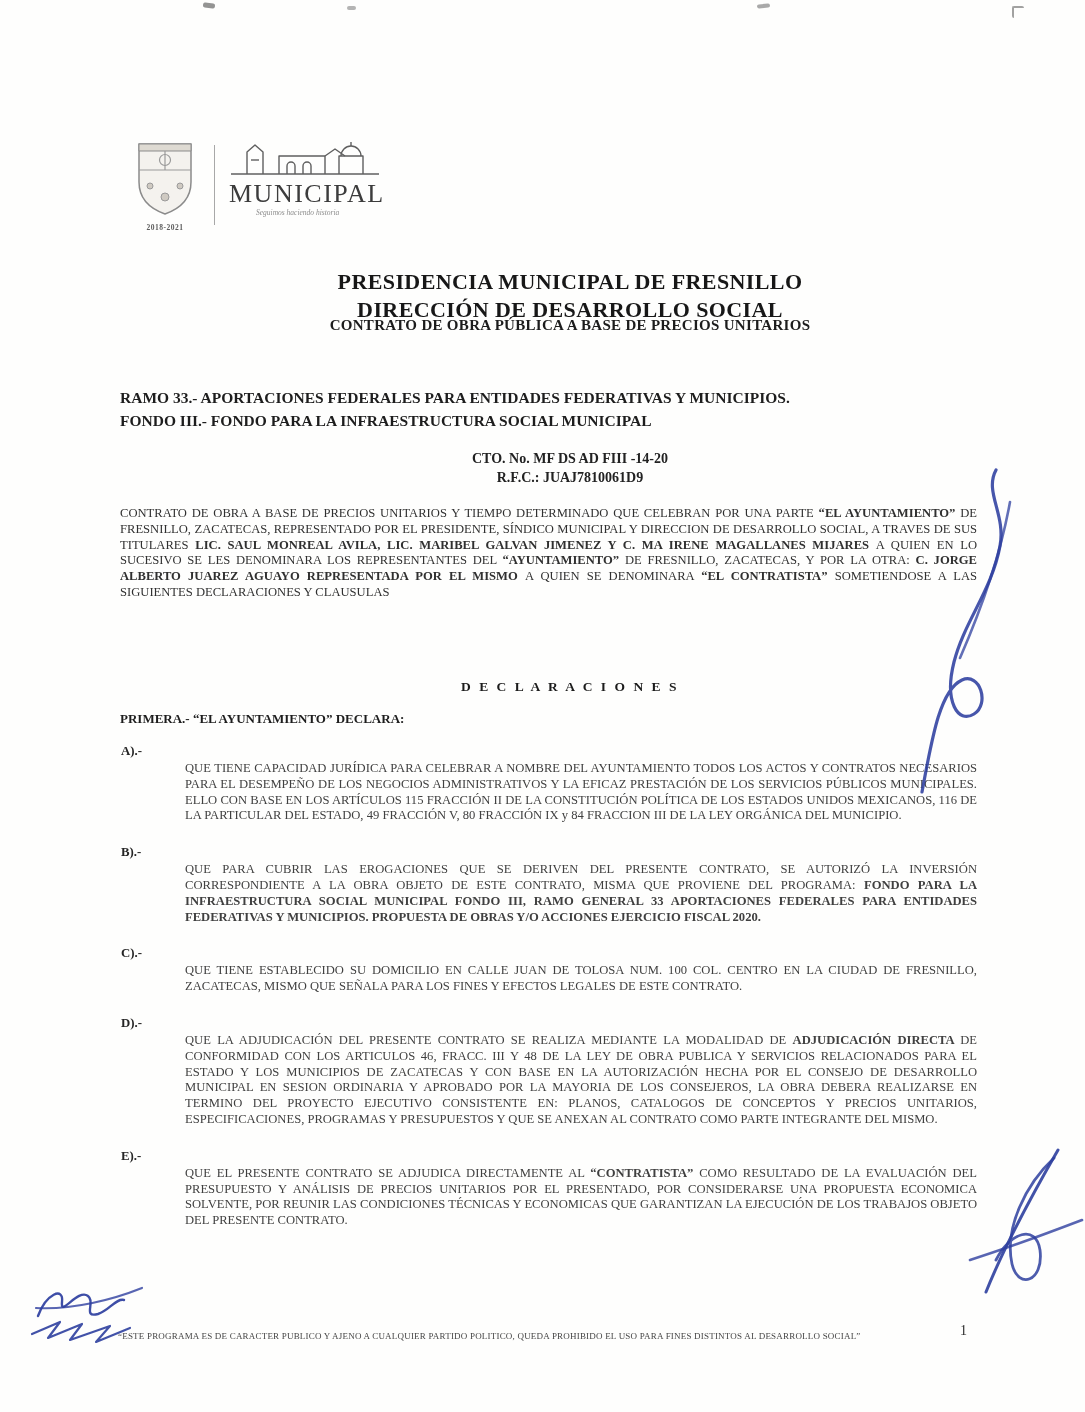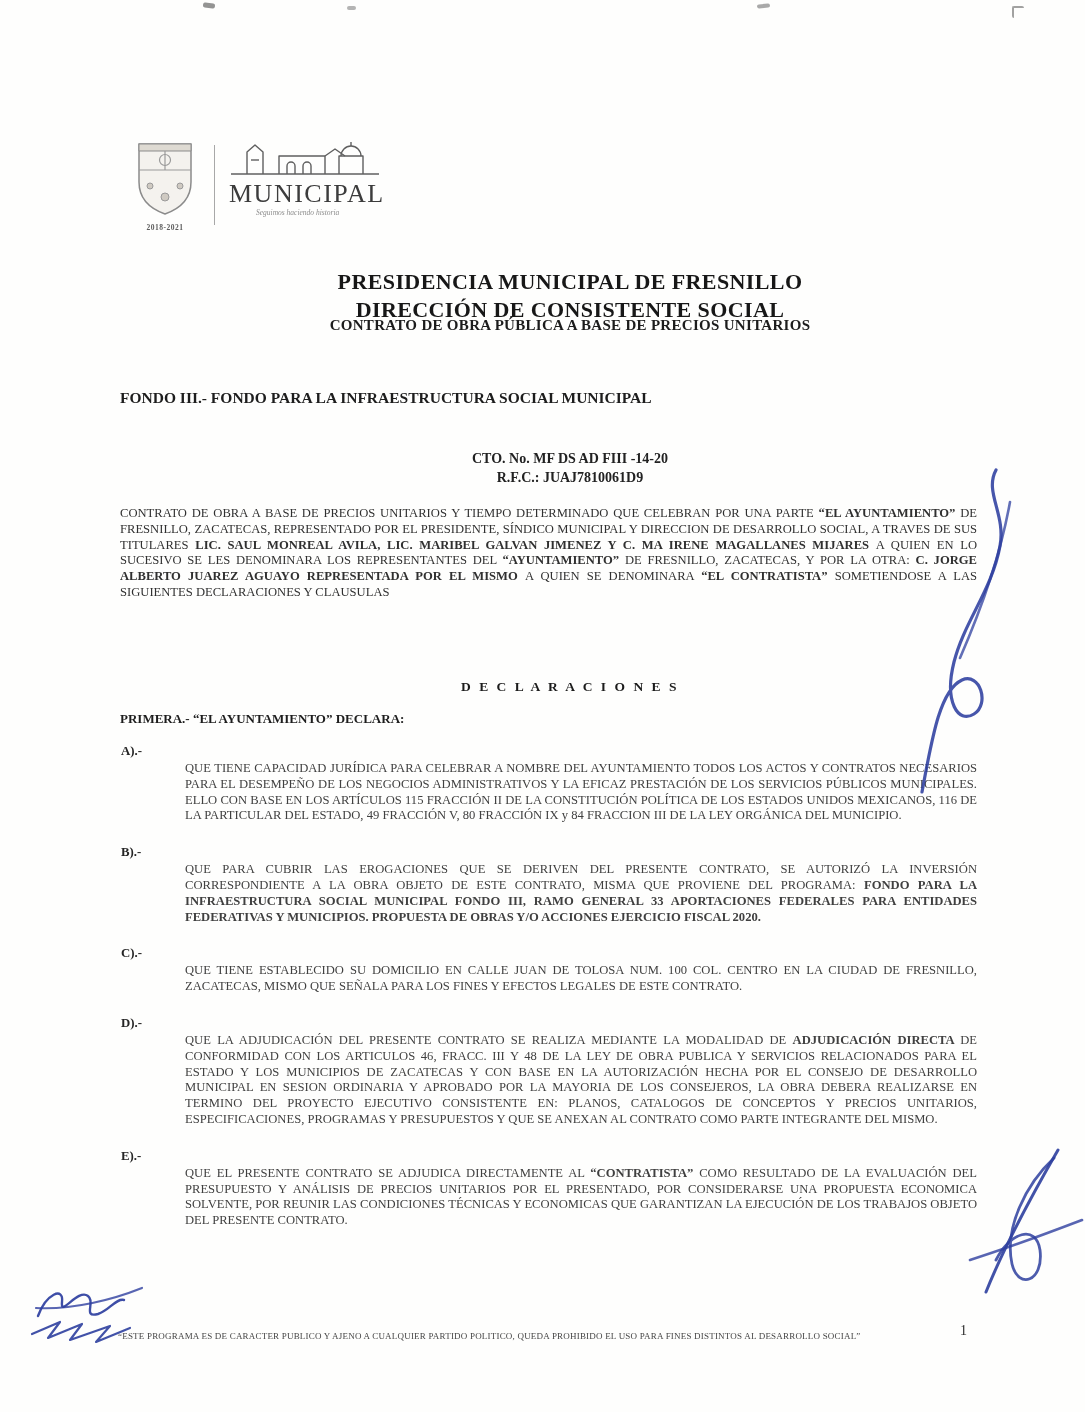--- a/index.html
+++ b/index.html
@@ -94,25 +94,26 @@
         <path d="M112 16 a10 10 0 0 1 20 0"></path>
         <path d="M122 6 v-4"></path>
       </svg>
       <div class="wordmark">MUNICIPAL</div>
       <div class="tagline">Seguimos haciendo historia</div>
     </div>
   </div>
 
   <div class="c titleblock">
     <div>PRESIDENCIA MUNICIPAL DE FRESNILLO</div>
-    <div>DIRECCIÓN DE CONSISTENTE SOCIAL</div>
+    <div>DIRECCIÓN DE DESARROLLO SOCIAL</div>
   </div>
   <div class="c subtitle">CONTRATO DE OBRA PÚBLICA A BASE DE PRECIOS UNITARIOS</div>
 
   <div class="program">
+    <div>RAMO 33.- APORTACIONES FEDERALES PARA ENTIDADES FEDERATIVAS Y MUNICIPIOS.</div>
     <div>FONDO III.- FONDO PARA LA INFRAESTRUCTURA SOCIAL MUNICIPAL</div>
   </div>
 
   <div class="c cto">CTO. No. MF DS AD FIII -14-20</div>
   <div class="c rfc">R.F.C.: JUAJ7810061D9</div>
 
   <div class="intro"><span>CONTRATO DE OBRA A BASE DE PRECIOS UNITARIOS Y TIEMPO  DETERMINADO  QUE CELEBRAN  POR  UNA PARTE </span><span class="b">“EL AYUNTAMIENTO” </span><span>DE FRESNILLO, ZACATECAS, REPRESENTADO POR EL PRESIDENTE,  SÍNDICO MUNICIPAL Y DIRECCION DE DESARROLLO SOCIAL, A TRAVES DE SUS TITULARES  </span><span class="b">LIC. SAUL MONREAL AVILA,  LIC. MARIBEL GALVAN JIMENEZ Y C. MA IRENE MAGALLANES MIJARES </span><span> A QUIEN EN LO SUCESIVO  SE  LES  DENOMINARA  LOS   REPRESENTANTES  DEL </span><span class="b">“AYUNTAMIENTO” </span><span>DE FRESNILLO, ZACATECAS, Y POR LA OTRA: </span><span class="b">C. JORGE ALBERTO JUAREZ AGUAYO REPRESENTADA POR EL MISMO </span><span>A  QUIEN SE DENOMINARA </span><span class="b">“EL CONTRATISTA” </span><span>SOMETIENDOSE  A  LAS   SIGUIENTES DECLARACIONES Y CLAUSULAS</span></div>
 
   <div class="c decl-heading">D E C L A R A C I O N E S</div>
   <div class="primera">PRIMERA.- “EL AYUNTAMIENTO” DECLARA:</div>

